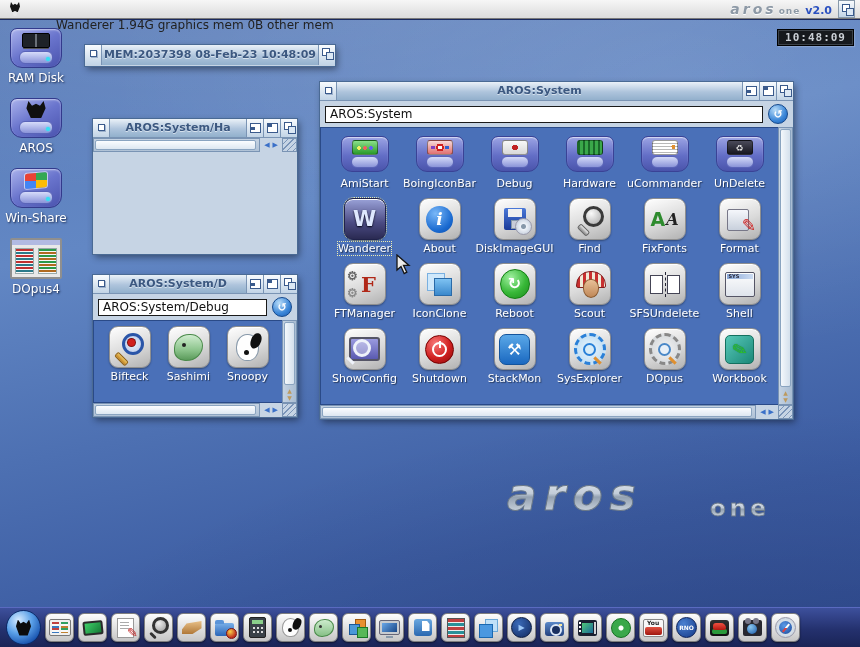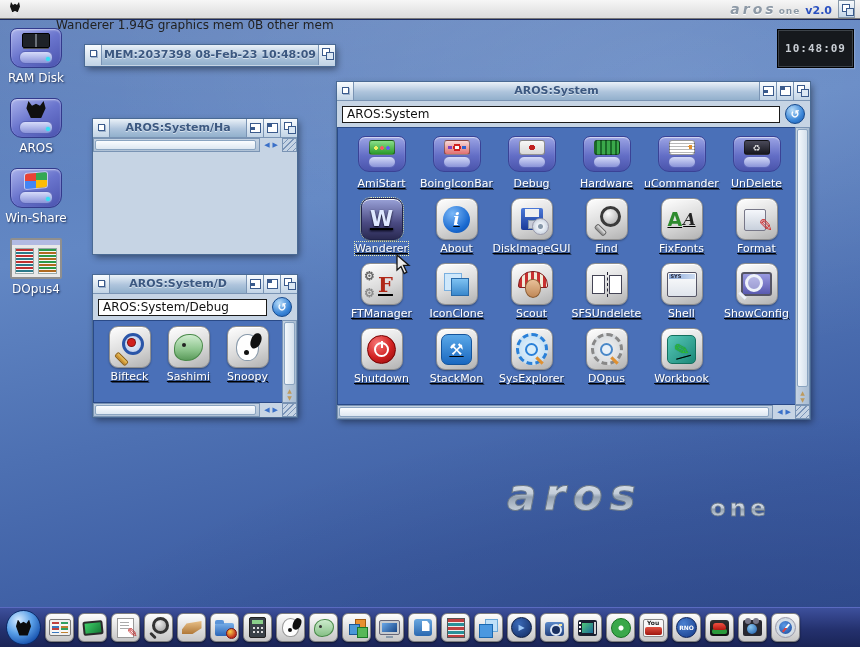--- a/index.html
+++ b/index.html
@@ -20,21 +20,21 @@
   
   .desktop{position:absolute;top:18px;left:0;right:0;bottom:40px;overflow:hidden;
     background:
       radial-gradient(130% 90% at 28% -25%, rgba(255,255,255,.16), transparent 62%),
       radial-gradient(120% 85% at 78% 10%, rgba(255,255,255,.10), transparent 55%),
       radial-gradient(160% 110% at 90% 130%, rgba(0,0,25,.22), transparent 58%),
       linear-gradient(168deg,#5a7cb8 0%,#6287c4 32%,#4d70b2 58%,#3c5ca2 82%,#35539a 100%);
     border-top:2px solid #1a2a5e;}
 
   
-  .clock{position:absolute;top:9px;right:6px;background:#16191d;border:1px solid #000;box-shadow:inset 0 0 0 1px #3c4248,1px 1px 1px rgba(255,255,255,.18);color:#c9ced4;font:bold 11px "DejaVu Sans Mono",monospace;letter-spacing:1px;padding:12px 7px;z-index:40;}
+  .clock{position:absolute;top:9px;right:6px;background:#16191d;border:1px solid #000;box-shadow:inset 0 0 0 1px #3c4248,1px 1px 1px rgba(255,255,255,.18);color:#c9ced4;font:bold 11px "DejaVu Sans Mono",monospace;letter-spacing:1px;padding:1px 7px;z-index:40;}
 
   
   .desk-icons{position:absolute;left:0;top:8px;width:72px;display:flex;flex-direction:column;gap:13px;align-items:center;}
   .dcell{display:flex;flex-direction:column;align-items:center;cursor:pointer;}
   .dlabel{color:#fff;font-size:12px;margin-top:3px;text-shadow:1px 1px 2px rgba(10,20,50,.8);white-space:nowrap;}
   .drive{position:relative;display:block;width:50px;height:38px;border-radius:7px 7px 12px 12px;background:linear-gradient(150deg,#aab2ec,#6a75cd 48%,#4a53ae);border:1px solid #333a8c;box-shadow:inset 0 1px 2px rgba(255,255,255,.55);}
   .drive .handle{position:absolute;bottom:3px;left:8px;right:8px;height:11px;border-radius:6px;background:linear-gradient(#d6dcfa,#8a93d9);border:1px solid #5a64b8;}
   .drive .led{position:absolute;bottom:6px;right:11px;width:4px;height:4px;border-radius:50%;background:#35dff5;box-shadow:0 0 2px #35dff5;}
   .em-ram{position:absolute;top:4px;left:50%;transform:translateX(-50%);width:26px;height:13px;border-radius:2px;background:linear-gradient(90deg,#1e2228 45%,#6a7078 45% 55%,#1e2228 55%);border:1px solid #000;box-shadow:0 2px 0 -1px #555;}
   .em-kitty{position:absolute;top:2px;left:50%;transform:translateX(-50%);width:20px;height:17px;background:#101010;clip-path:polygon(12% 0,30% 28%,50% 16%,70% 28%,88% 0,98% 42%,76% 100%,24% 100%,2% 42%);}
@@ -72,21 +72,21 @@
   .varrows i{font-style:normal;}
 
   .bottomrow{flex:none;height:14px;display:flex;align-items:stretch;background:#c6d4e4;}
   .hscroll{flex:1;background:linear-gradient(#c4d2e2,#b0c2d6);border:1px solid #7a94b4;position:relative;box-sizing:border-box;cursor:pointer;}
   .hthumb{position:absolute;top:1px;bottom:1px;left:1px;right:3px;background:linear-gradient(#fbfdff,#dde7f1);border:1px solid #8aa4c0;border-radius:2px;}
   .harrows{display:flex;align-items:center;gap:3px;padding:0 4px;font-size:7px;color:#3a70c8;}
   .harrows i{font-style:normal;cursor:pointer;}
   .grip{width:15px;background:repeating-linear-gradient(135deg,transparent 0 3px,#7a94b8 3px 4px);border:1px solid #7a94b4;box-sizing:border-box;cursor:nwse-resize;}
 
   
-  .icon-grid{display:grid;padding:5px 12px 0 6px;text-decoration:underline;}
+  .icon-grid{display:grid;padding:5px 12px 0 6px;}
   #grid-sys{grid-template-columns:repeat(6,75px);grid-auto-rows:65px;}
   #grid-hw{grid-template-columns:repeat(2,64px);}
   #grid-dbg{grid-template-columns:repeat(3,59px);}
   .icell{display:flex;flex-direction:column;align-items:center;cursor:pointer;}
   .iart{height:42px;display:flex;align-items:center;justify-content:center;position:relative;}
   .ilabel{color:#fff;font-size:11px;margin-top:2px;text-shadow:1px 1px 1px rgba(0,0,0,.5);white-space:nowrap;}
   .icell.sel .iart{outline:1px dotted #eeeeb0;background:rgba(255,255,170,.16);border-radius:10px;}
   .icell.sel .ilabel{outline:1px dotted #eeeeb0;}
 
   
@@ -377,21 +377,21 @@
             <span class="hthumb"></span>
           </div>
         <span class="harrows">
             <i>◀</i>
             <i>▶</i>
           </span>
         <span class="grip"></span>
       </div>
     </div>
 
-    <div class="window" style="left:337px;top:62px;width:473px;height:337px;z-index:20;">
+    <div class="window" style="left:320px;top:62px;width:473px;height:337px;z-index:20;">
       <div class="titlebar">
         <span class="gad close"></span>
         <span class="title">AROS:System</span>
         <span class="gad iconify right"></span>
         <span class="gad zoom right"></span>
         <span class="gad depth right"></span>
       </div>
       <div class="pathrow">
         <input class="pathfield" readonly="" value="AROS:System" style="">
         <span class="gobtn"></span>
@@ -511,20 +511,28 @@
                 </div>
                 <div class="ilabel">FTManager</div>
               </div>
               <div class="icell">
                 <div class="iart">
                   <span class="tool">
                     <span class="g-iconclone"></span>
                   </span>
                 </div>
                 <div class="ilabel">IconClone</div>
+              </div>
+              <div class="icell">
+                <div class="iart">
+                  <span class="tool">
+                    <span class="g-reboot"></span>
+                  </span>
+                </div>
+                <div class="ilabel">Reboot</div>
               </div>
               <div class="icell">
                 <div class="iart">
                   <span class="tool">
                     <span class="g-scout"></span>
                   </span>
                 </div>
                 <div class="ilabel">Scout</div>
               </div>
               <div class="icell">

